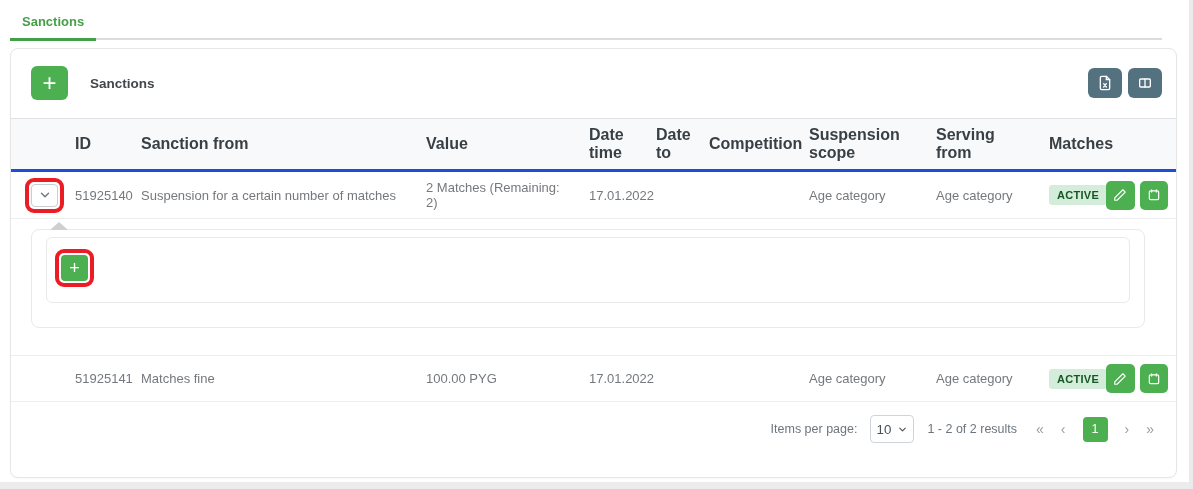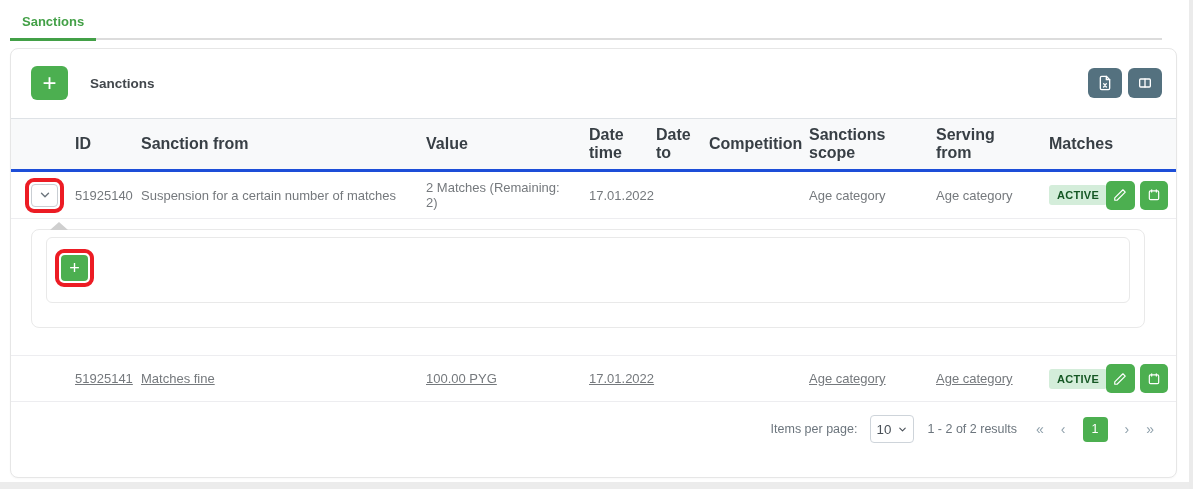--- a/index.html
+++ b/index.html
@@ -22,21 +22,21 @@
   .header-spacer { flex:1; }
   .btn-slate { width:34px; height:30px; background:#54717f; border:none; border-radius:6px;
                display:flex; align-items:center; justify-content:center; margin-left:6px; cursor:pointer; }
 
   
   table.main { width:1165px; border-collapse:collapse; table-layout:fixed; margin-top:6px; }
   table.main thead th { background:#f8f9fa; border-top:1px solid #dee2e6; border-bottom:3px solid #1d4ed8;
        font-size:16px; font-weight:700; color:#383f45; text-align:left; padding:7px 8px 7px 12px; }
   table.main td { padding:8px 8px 8px 12px; color:#75797d; font-size:13px;
        border-bottom:1px solid #ededf0; height:46px; }
-  table.main.seg2 td { border-top:1px solid #ededf0; height:43px;text-decoration:underline; }
+  table.main.seg2 td { border-top:1px solid #ededf0; height:43px; }
   td.c-expander, th.c-expander { padding-left:20px !important; }
 
   .expander-btn { width:27px; height:23px; background:#fff; border:1px solid #c9ced3; border-radius:4px;
        display:flex; align-items:center; justify-content:center; cursor:pointer; }
   .ring { position:relative; display:inline-flex; }
   .ring::after { content:""; position:absolute; inset:-6px; border:4px solid #ec1c24;
        border-radius:9px; pointer-events:none; }
 
   .badge-active { display:inline-block; background:#d4edda; color:#155724; font-size:11px;
        font-weight:700; letter-spacing:.3px; padding:4px 8px; border-radius:3px; }
@@ -129,21 +129,21 @@
     </colgroup>
     <thead>
       <tr>
         <th class="c-expander"></th>
         <th>ID</th>
         <th>Sanction from</th>
         <th>Value</th>
         <th>Date time</th>
         <th>Date to</th>
         <th>Competition</th>
-        <th>Sanctions scope</th>
+        <th>Suspension scope</th>
         <th>Serving from</th>
         <th>Matches</th>
         <th></th>
       </tr>
     </thead>
     <tbody>
       <tr>
         <td class="c-expander">
           <span class="ring">
             <button class="expander-btn">

